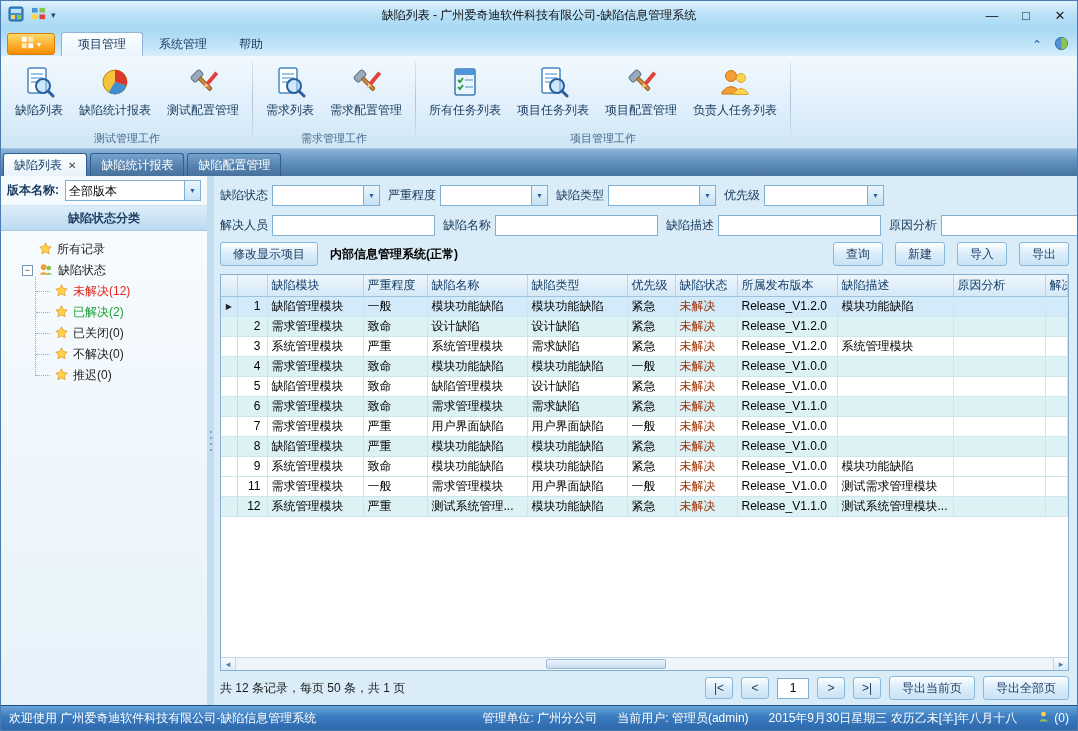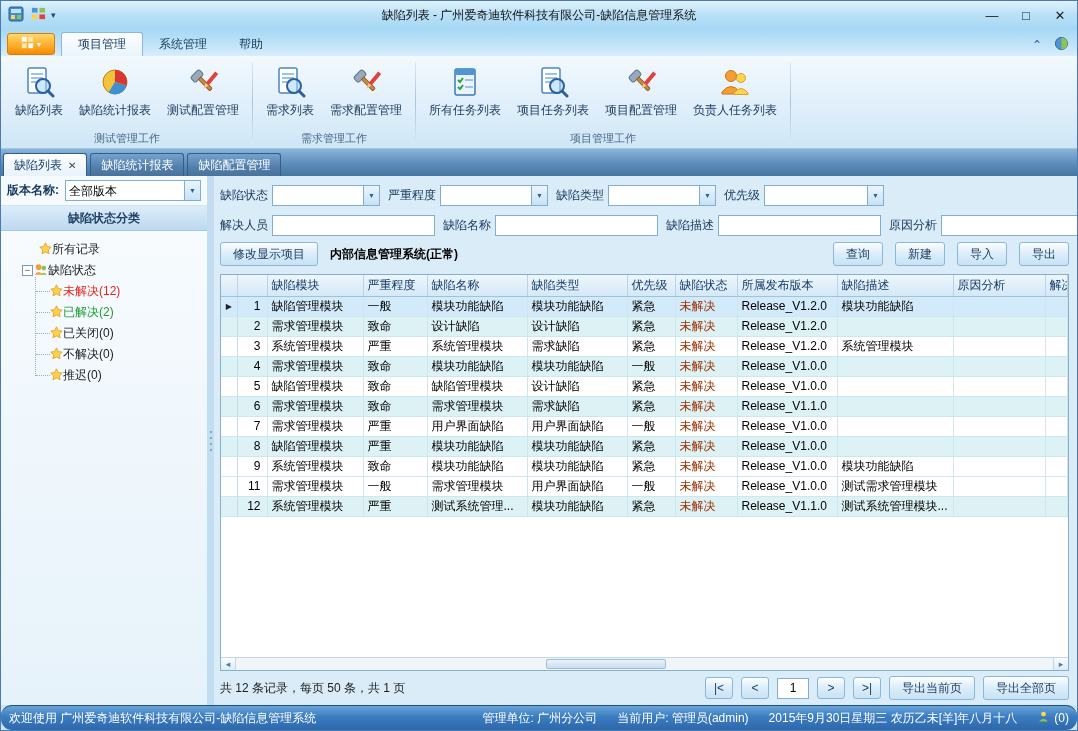--- a/index.html
+++ b/index.html
@@ -53,21 +53,21 @@
   .content { flex:1; display:flex; min-height:0; }
 
   
   .sidebar { flex:0 0 206px; display:flex; flex-direction:column; background:#eef6fc; }
   .version-row { flex:0 0 30px; display:flex; align-items:center; gap:6px; padding:0 6px;
     background:#f4fafe; border-bottom:1px solid #cfe3f1; }
   .version-row .lbl { font-weight:bold; color:#16375a; white-space:nowrap; }
   .tree-header { flex:0 0 24px; line-height:24px; text-align:center; font-weight:bold; color:#1f3f64;
     background:linear-gradient(#dcedfa,#bcd9f0); border-bottom:1px solid #a7c9e3; }
   .tree { flex:1; padding:8px 4px; background:linear-gradient(#f7fbfe,#e6f2fa); overflow:hidden; }
-  .titem { height:21px; display:flex; align-items:center; white-space:nowrap; color:#1c1c1c; }
+  .titem { height:21px; display:flex; align-items:center; gap:5px; white-space:nowrap; color:#1c1c1c; }
   .titem.root-first { padding-left:34px; }
   .titem.root { padding-left:17px; }
   .expander { width:11px; height:11px; border:1px solid #7a98b5; background:#fff; display:flex;
     align-items:center; justify-content:center; font-size:9px; line-height:1; color:#333; }
   .tree-children { position:relative; }
   .tree-children::before { content:""; position:absolute; left:30px; top:-4px; bottom:10px; border-left:1px dotted #94b0c8; }
   .titem.child { padding-left:31px; }
   .tdash { width:14px; border-top:1px dotted #94b0c8; }
 
   
@@ -119,21 +119,21 @@
 
   
   .pager { flex:0 0 34px; display:flex; align-items:center; gap:8px; }
   .pager .summary { color:#1c1c1c; }
   .pg-spacer { flex:1; }
   .pg-btn { width:28px; height:22px; padding:0; }
   .page-input { width:32px; height:21px; border:1px solid #7fb0d4; text-align:center; font-size:12px; font-family:inherit; }
 
   
   .statusbar { flex:0 0 25px; display:flex; align-items:center; gap:20px; padding:0 8px;
-    background:linear-gradient(#69a5d9,#3b7cc0 45%,#2d68ab); border-top:1px solid #1f4f86; color:#fff;border-radius:11px; }
+    background:linear-gradient(#69a5d9,#3b7cc0 45%,#2d68ab); border-top:1px solid #1f4f86; color:#fff; }
   .statusbar .right1 { margin-left:auto; }
   .sb-badge { display:flex; align-items:center; gap:4px; }
 </style>
 </head>
 <body>
 
 <div class="window">
 
   <div class="titlebar">
     <div class="qat">

